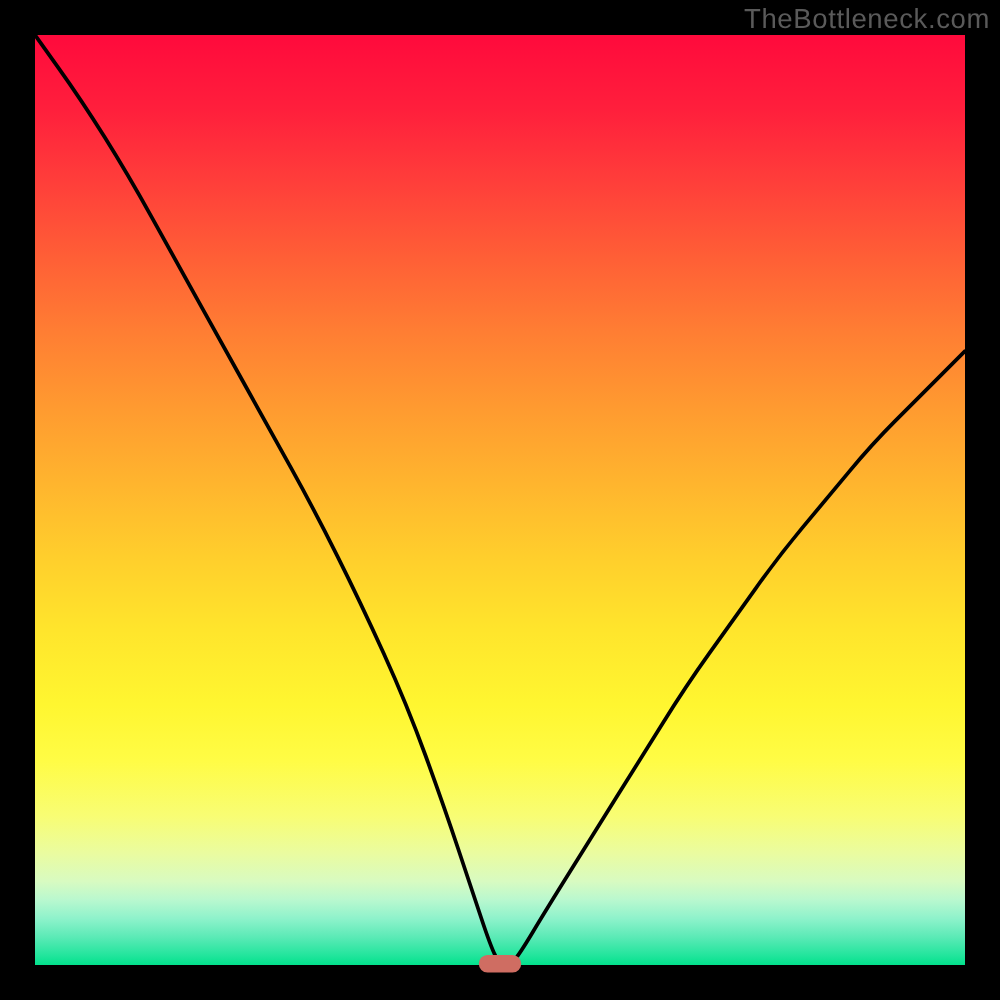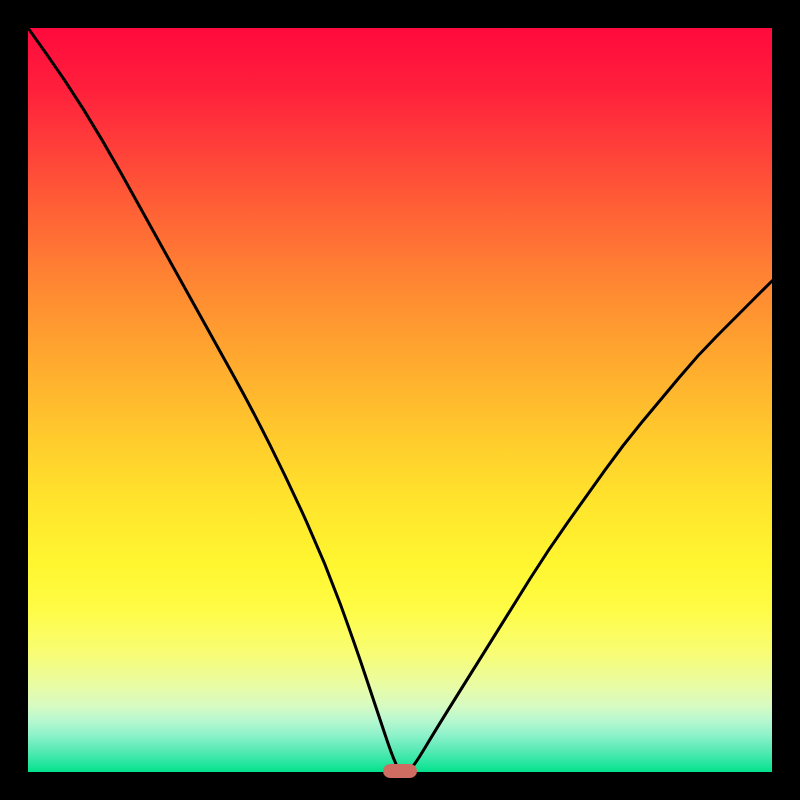--- a/index.html
+++ b/index.html
@@ -72,13 +72,14 @@
 </head>
 <body>
 
 <div class="frame">
   <div class="plot">
     <svg viewBox="0 0 744 744" preserveAspectRatio="none">
       <path d="M 0.00 0.00 Q 0.00 0.00 18.60 26.04 Q 37.20 52.08 55.80 81.84 Q 74.40 111.60 93.00 145.08 Q 111.60 178.56 130.20 212.04 Q 148.80 245.52 167.40 279.00 Q 186.00 312.48 204.60 345.96 Q 223.20 379.44 241.80 416.64 Q 260.40 453.84 279.00 494.76 Q 297.60 535.68 312.48 576.60 Q 327.36 617.52 338.52 651.00 Q 349.68 684.48 357.12 706.80 Q 364.56 729.12 368.28 736.56 Q 372.00 744.00 375.72 744.00 Q 379.44 744.00 383.16 740.28 Q 386.88 736.56 398.04 717.96 Q 409.20 699.36 427.80 669.60 Q 446.40 639.84 465.00 610.08 Q 483.60 580.32 502.20 550.56 Q 520.80 520.80 539.40 494.76 Q 558.00 468.72 576.60 442.68 Q 595.20 416.64 613.80 394.32 Q 632.40 372.00 651.00 349.68 Q 669.60 327.36 688.20 308.76 Q 706.80 290.16 725.40 271.56 T 744.00 252.96" fill="none" stroke="#000000" stroke-width="3" stroke-linejoin="round" stroke-linecap="round"></path>
     </svg>
     <div class="marker" style="left: 355px; top: 736px; background: rgb(207, 109, 98);"></div>
   </div>
+  <div class="watermark">TheBottleneck.com</div>
 </div>
 
 </body></html>

